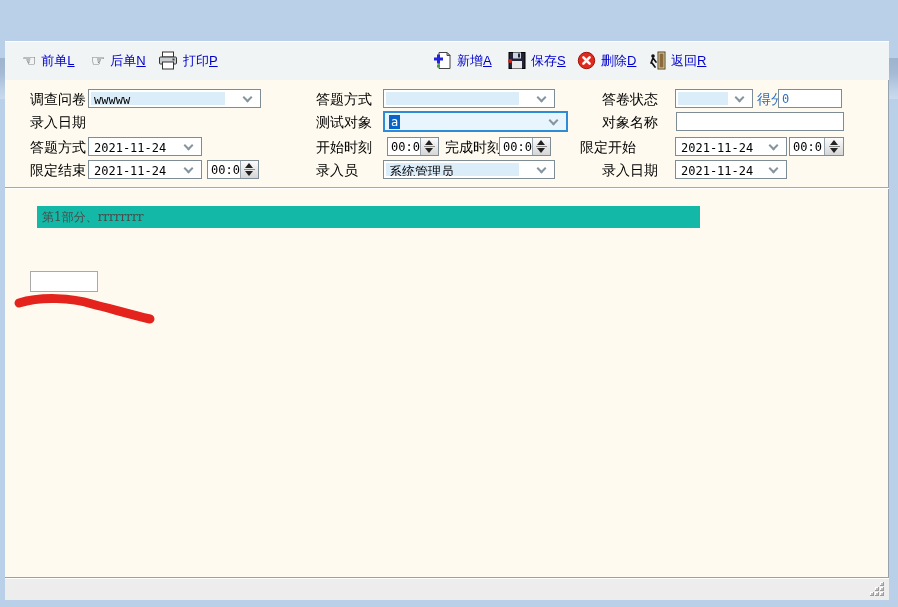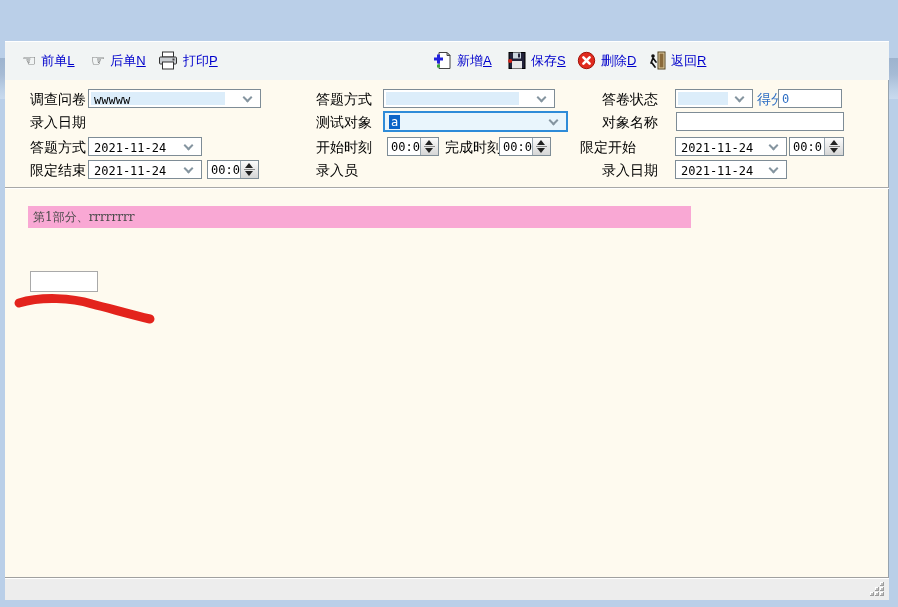--- a/index.html
+++ b/index.html
@@ -53,21 +53,21 @@
   .spin-btn{width:19px;border-left:1px solid #9AA6AF;cursor:pointer;
     background:linear-gradient(180deg,#FBFBFB,#D6D6D6);display:flex;flex-direction:column;
     align-items:center;justify-content:center;gap:1px;}
   .tri-up{width:0;height:0;border-left:4px solid transparent;border-right:4px solid transparent;border-bottom:5px solid #222;}
   .tri-down{width:0;height:0;border-left:4px solid transparent;border-right:4px solid transparent;border-top:5px solid #222;}
   .spin-sep{width:11px;height:1px;background:#888;}
 
   .divider{position:absolute;left:0;top:146px;width:884px;height:2px;border-top:1px solid #A8A8A8;border-bottom:1px solid #FFF;}
 
   
-  .strip{position:absolute;left:23px;width:663px;height:22px;background:#f9a8d4;}
+  .strip{position:absolute;left:32px;width:663px;height:22px;background:#14b8a6;}
   .striptext{font-family:"DejaVu Serif",serif;font-size:12px;color:#4A4A4A;line-height:22px;padding-left:5px;white-space:nowrap;}
   .answer{position:absolute;left:25px;top:230px;width:68px;height:21px;border:1px solid #A9A9A9;background:#fff;
     font-size:12px;padding:0 3px;}
   .scribble{position:absolute;left:5px;top:247px;pointer-events:none;}
 
   
   .statusbar{position:absolute;left:0;top:536px;width:884px;height:23px;background:#EDEDED;
     border-top:1px solid #A0A0A0;box-shadow:inset 0 1px 0 #fff;}
   .grip{position:absolute;right:5px;bottom:4px;width:15px;height:15px;cursor:nwse-resize;}
   .grip i{position:absolute;width:4px;height:4px;background:#BFBFBF;box-shadow:inset -1px -1px 0 #9c9c9c, inset 1px 1px 0 #fff;}
@@ -234,20 +234,24 @@
   <div class="spinner" style="left:202px;top:119px;width:52px;">
     <span class="spin-val">00:0</span>
     <span class="spin-btn">
         <i class="tri-up"></i>
         <i class="spin-sep"></i>
         <i class="tri-down"></i>
       </span>
   </div>
 
   <span class="flabel" style="left:311px;top:121px;">录入员</span>
+  <div class="combo" style="left:378px;top:119px;width:172px;">
+    <span class="combo-fill cjk">系统管理员</span>
+    <span class="chev"></span>
+  </div>
 
   <span class="flabel" style="left:597px;top:121px;">录入日期</span>
   <div class="combo datebox" style="left:670px;top:119px;width:112px;">
     <span class="combo-fill">2021-11-24</span>
     <span class="chev"></span>
   </div>
 
   <div class="divider"></div>
 
   <div class="strip" style="top:165px;">

